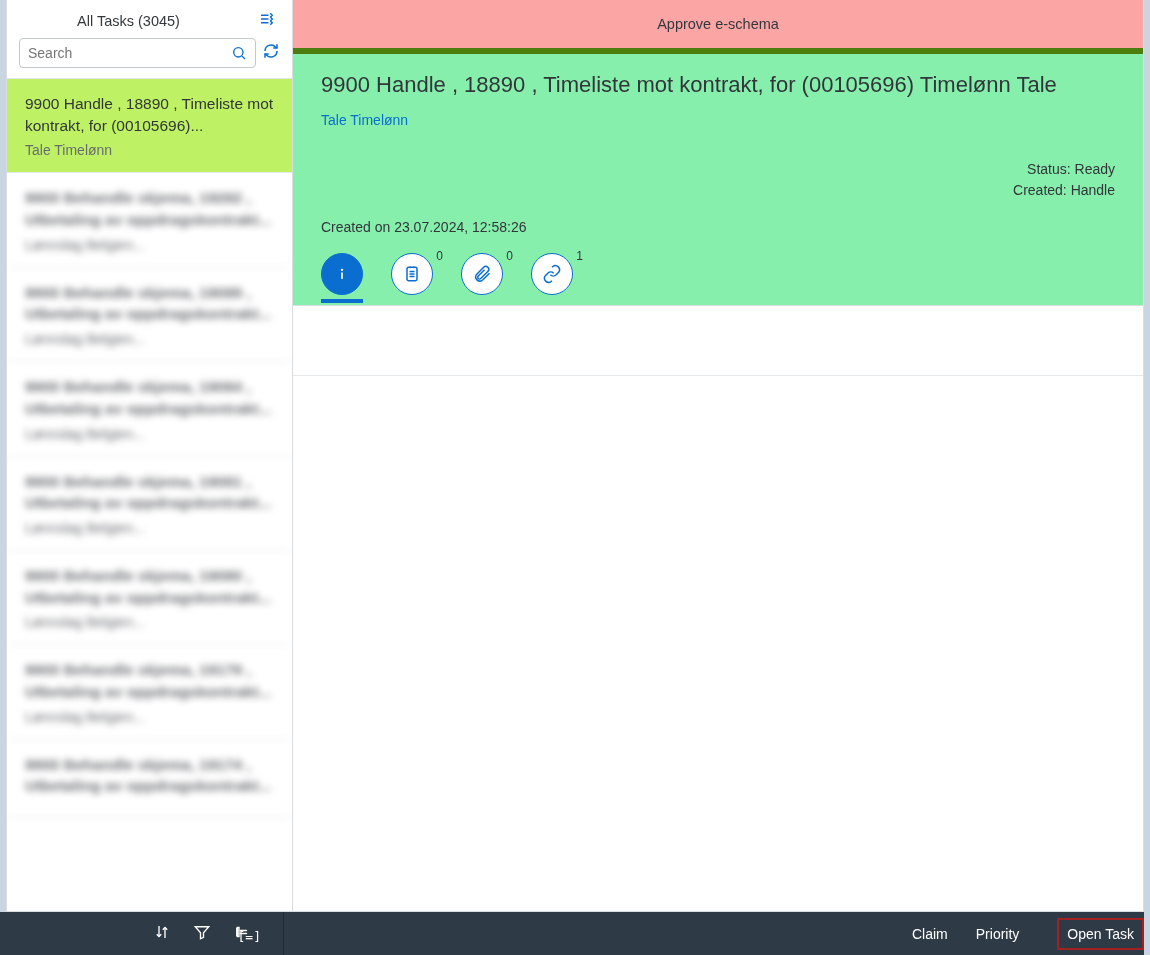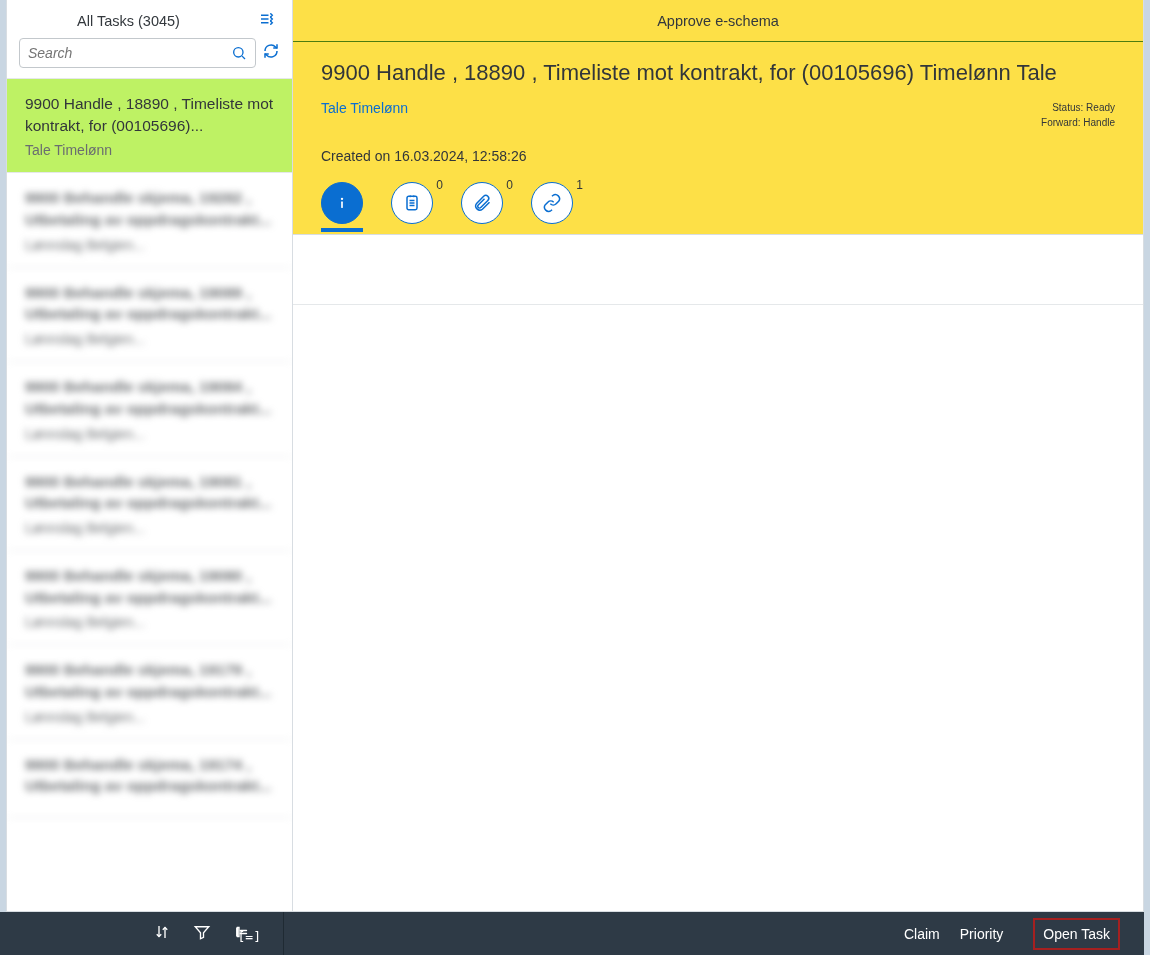--- a/index.html
+++ b/index.html
@@ -6,54 +6,54 @@
   html, body { width: 1150px; height: 955px; font-family: Arial, Helvetica, sans-serif; overflow: hidden; }
   body { background: #c9d6e2; display: flex; flex-direction: column; }
 
   .app-frame { flex: 1; display: flex; flex-direction: row; margin: 0 6px; background: #fff; height: 912px; border: 1px solid #d8dde2; border-top: none; }
   .sidebar { width: 286px; border-right: 1px solid #d8dde2; display: flex; flex-direction: column; background: #fff; }
   .sidebar-header { display: flex; align-items: center; justify-content: space-between; padding: 10px 16px 6px 16px; gap: 24px; }
   .sidebar-title { color: #33383d; font-size: 14.5px; flex:1; text-align:center; }
   .sidebar-header-icon { color: #0a6ed1; }
   .sidebar-search-row { display: flex; align-items: center; gap: 6px; padding: 0 12px 10px 12px; }
   .search-box { flex:1; display:flex; align-items:center; border:1px solid #c3c8cc; border-radius:4px; padding:4px 8px; height:30px; }
-  .search-box input { border:none; outline:none; flex:1; font-size:14px; font-style: italic; color:#14532d; background:transparent; }
+  .search-box input { border:none; outline:none; flex:1; font-size:14px; color:#14532d; background:transparent; }
   .search-box svg { color:#0a6ed1; }
   .refresh-btn { color:#0a6ed1; cursor:pointer; }
   .task-list { flex:1; overflow-y:auto; border-top:1px solid #e5e8ea; }
   .task-item { padding: 14px 18px 14px 18px; border-bottom:1px solid #e5e8ea; cursor:pointer; }
   .task-item.selected { background:#bef264; }
   .task-title { color:#32363a; font-size:15.5px; line-height:1.4; margin-bottom:6px; }
   .task-sub { color:#6a6d70; font-size:14px; }
   .task-item.blurred { filter: blur(3.5px); pointer-events: none; }
   .task-item.blurred .task-title { font-weight: bold; color:#6a6d70; }
 
   .main { flex:1; display:flex; flex-direction:column; }
-  .main-header { background:#fde047; border-bottom:1px solid #4d7c0f; height:42px; display:flex; align-items:center; justify-content:center; }
+  .main-header { background:#fca5a5; border-bottom:6px solid #4d7c0f; height:54px; display:flex; align-items:center; justify-content:center; }
   .main-header-title { color:#33383d; font-size:14.5px; }
-  .detail-top { background:#fde047; padding: 18px 28px 0 28px; }
+  .detail-top { background:#86efac; padding: 18px 28px 0 28px; }
   .detail-title { color:#32363a; font-size:22px; font-weight:500; margin-bottom:14px; }
   .row-between { display:flex; justify-content:space-between; align-items:flex-start; }
   .author-link { color:#0a6ed1; font-size:14px; margin-bottom:4px; }
-  .meta-right { text-align:right; color:#32363a; font-size:10px; line-height:1.5; }
+  .meta-right { text-align:right; color:#32363a; font-size:14px; line-height:1.5;margin-top:47px; }
   .created-on { color:#32363a; font-size:14px; margin-top:18px; }
   .circle-tabs { display:flex; gap:28px; margin-top:18px; padding-bottom:2px; align-items:flex-start; }
   .circle-tab { position:relative; }
   .circle { width:42px; height:42px; border-radius:50%; display:flex; align-items:center; justify-content:center; border:1px solid #0a6ed1; color:#0a6ed1; background:#fff; }
   .circle.active { background:#0a6ed1; color:#fff; }
   .circle-badge { position:absolute; top:-4px; right:-10px; font-size:12px; color:#32363a; }
   .tab-underline { height:4px; background:#0a6ed1; width:42px; margin-top:4px; border-radius:0; }
   .tab-underline.hidden { background:transparent; }
   .detail-body { flex:1; background:#fff; border-top:1px solid #d8dde2; }
   .detail-body-inner { height:70px; border-bottom:1px solid #e5e8ea; }
 
   .footer { height:43px; background:#2e3a46; color:#fff; display:flex; align-items:center; width:1150px; margin-left:-6px; margin-right:-6px; }
   .footer-left { width:290px; display:flex; justify-content:flex-end; align-items:center; gap:22px; padding-right:22px; border-right:1px solid #1f2a33; height:100%; }
   .footer-left svg { color:#fff; cursor:pointer; }
-  .footer-right { flex:1; display:flex; justify-content:flex-end; align-items:center; padding-right:24px; height:100%; }
+  .footer-right { flex:1; display:flex; justify-content:flex-end; align-items:center; gap:8px; padding-right:0; height:100%; }
   .footer-btn { color:#fff; font-size:14px; padding:8px 10px; cursor:pointer; }
   .footer-btn.highlight { border:2px solid #a52020; padding:6px 8px;margin-left:20px; }
 
   
   .task-list::-webkit-scrollbar { width:8px; }
   .task-list::-webkit-scrollbar-thumb { background:#c3c8cc; border-radius:4px; }
 </style>
 </head>
 <body>
 
@@ -130,24 +130,24 @@
       <span class="main-header-title">Approve e-schema</span>
     </div>
     <div class="detail-top">
       <div class="detail-title">9900 Handle , 18890 , Timeliste mot kontrakt, for (00105696) Timelønn Tale</div>
       <div class="row-between">
         <div>
           <div class="author-link">Tale Timelønn</div>
         </div>
         <div class="meta-right">
           <div><span>Status:</span> <span>Ready</span></div>
-          <div><span>Forward:</span> <span>Handle</span></div>
-        </div>
-      </div>
-      <div class="created-on">Created on 16.03.2024, 12:58:26</div>
+          <div><span>Created:</span> <span>Handle</span></div>
+        </div>
+      </div>
+      <div class="created-on">Created on 23.07.2024, 12:58:26</div>
 
       <div class="circle-tabs">
         <div class="circle-tab">
           <div class="circle active">
             <svg width="20" height="20" viewBox="0 0 24 24" fill="currentColor">
                 <circle cx="12" cy="7" r="1.4"></circle>
                 <rect x="11" y="10" width="2" height="8" rx="1"></rect>
               </svg>
           </div>
           <div class="tab-underline"></div>

